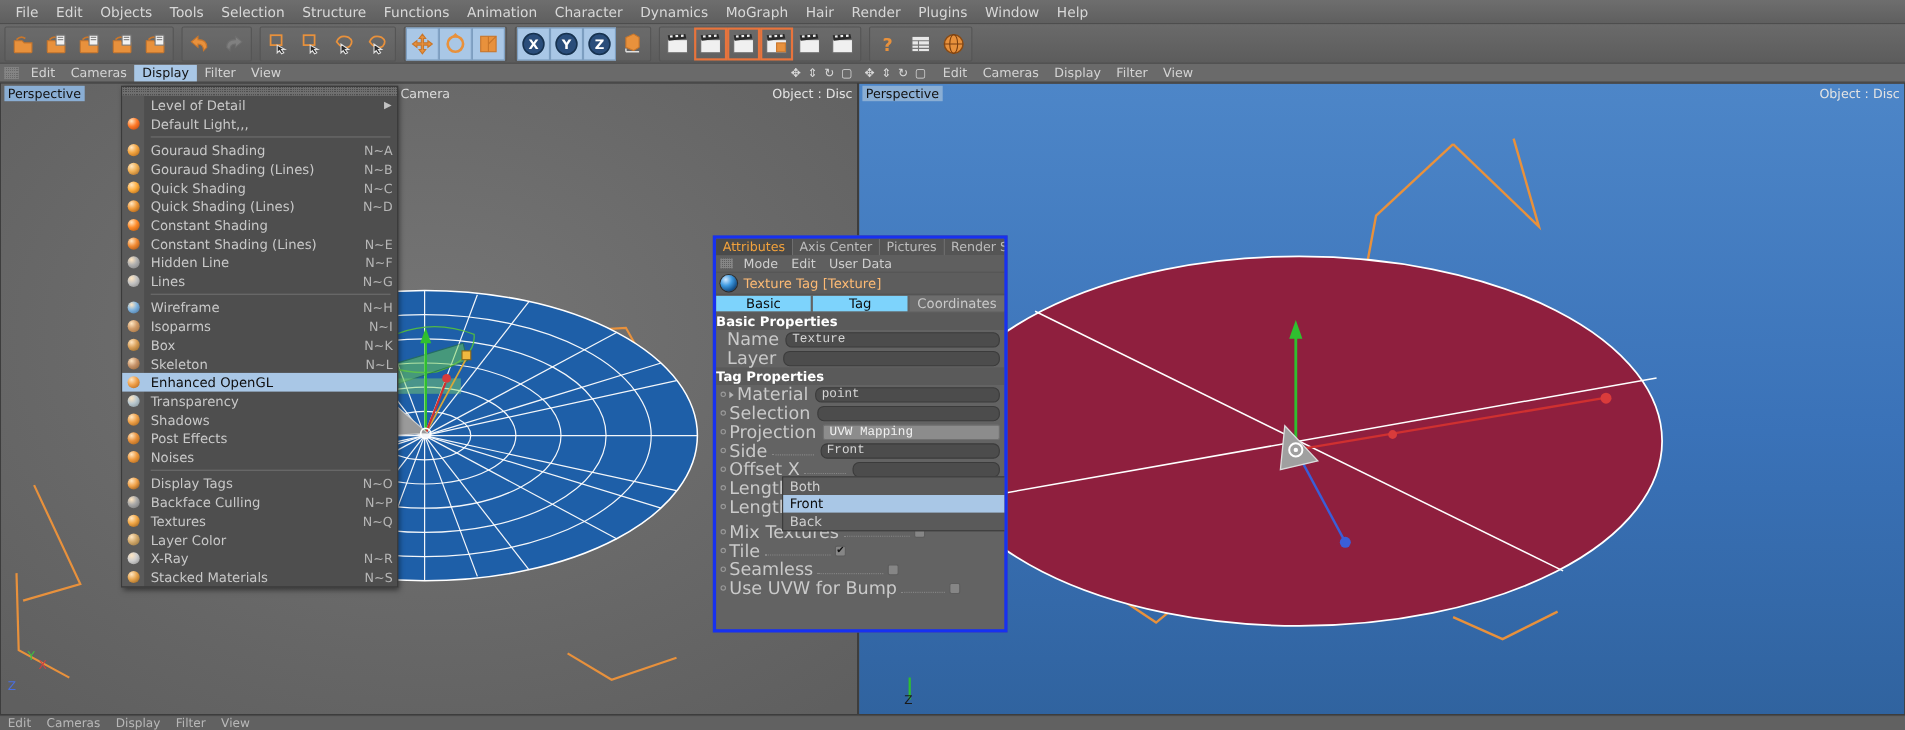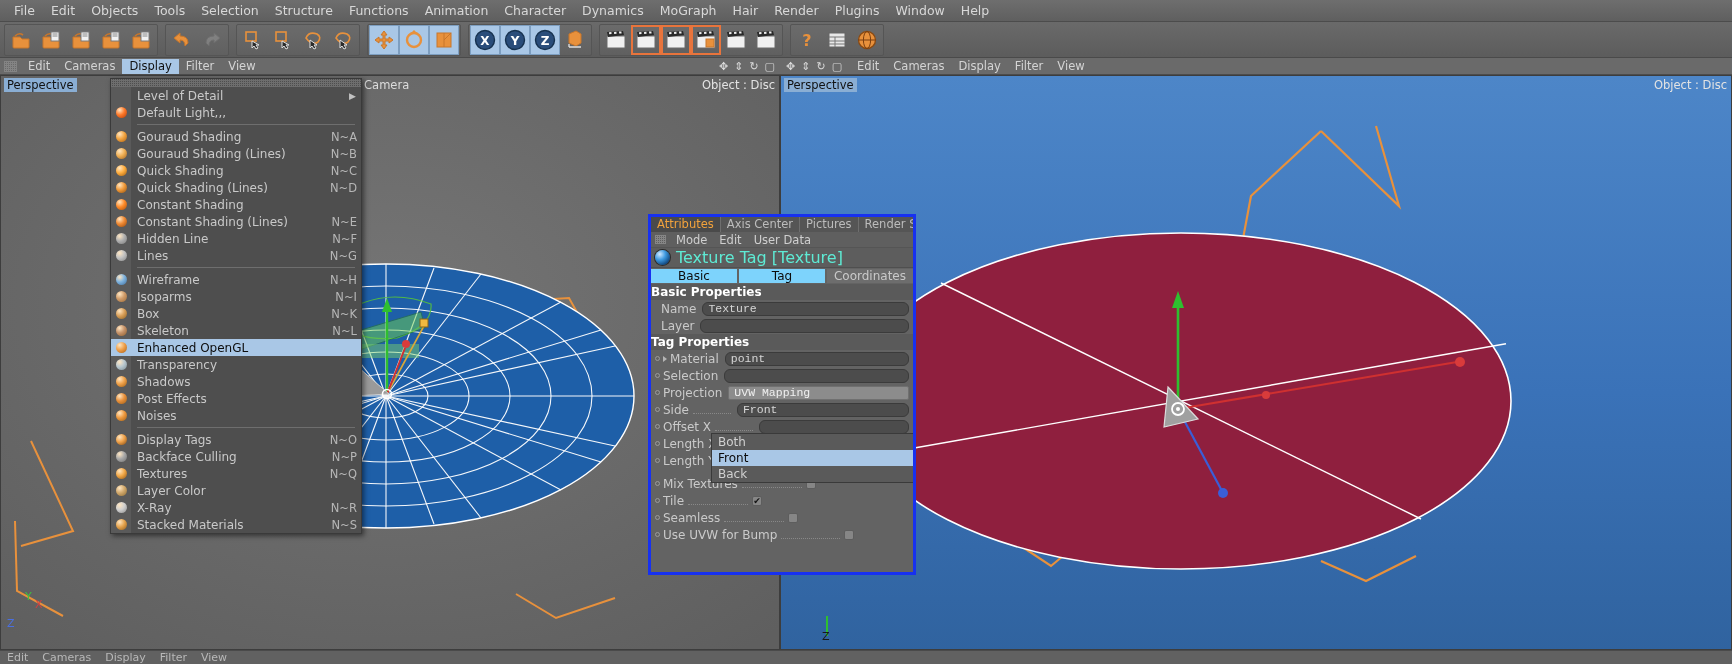--- a/index.html
+++ b/index.html
@@ -121,36 +121,36 @@
     opacity: .6;
   }
   .ap-menurow .m { font-size: 11.5px; color: #cfcfcf; padding: 0 6px; cursor: default; }
   .ap-title { display: flex; align-items: center; height: 20px; background: #5d5d5d;
               border-bottom: 1px solid #4f4f4f; padding-left: 4px; }
   .sphere-ico {
     width: 15px; height: 15px; border-radius: 50%; flex: none; margin-right: 6px;
     background: radial-gradient(circle at 32% 28%, #cfe8ff 0%, #3f9ae0 38%, #0b3f75 80%, #062641 100%);
     box-shadow: 0 0 0 1px #2b2b2b;
   }
-  .ap-title span { font-size: 16px; color: #5eead4; }
+  .ap-title span { font-size: 12px; color: #fdba74; }
   .ap-subtabs { display: flex; height: 16px; gap: 2px; padding: 1px 0 1px 0; background: #636363; }
   .ap-subtab { flex: 1; text-align: center; font-size: 12px; line-height: 14px;
                background: #7dd3fc; color: #0c0c0c; cursor: default; }
   .ap-subtab.inactive { background: #6d6d6d; color: #c9c9c9; }
   .ap-section {
     font-size: 12px; font-weight: bold; color: #ffffff; background: #5a5a5a;
     padding: 1px 0; height: 16px; line-height: 14px;
   }
   .ap-row { display: flex; align-items: center; height: 17px; padding-left: 4px; }
   .dot { width: 5px; height: 5px; border: 1px solid #9a9a9a; border-radius: 50%;
          flex: none; margin-right: 3px; background: transparent; }
   .tri { width: 0; height: 0; border-left: 4px solid #b5b5b5;
          border-top: 3px solid transparent; border-bottom: 3px solid transparent;
          flex: none; margin-right: 3px; }
-  .ap-lbl { font-size: 12px; color: #cacaca; white-space: nowrap; }
+  .ap-lbl { font-size: 16px; color: #cacaca; white-space: nowrap; }
   .ap-dots { flex: 1; border-bottom: 1px dotted #888; margin: 0 4px; height: 9px; }
   .field {
     background: #4c4c4c; border: 1px solid #3b3b3b; border-radius: 6px;
     height: 14px; font-size: 11.5px; color: #d6d6d6; line-height: 12px;
     padding: 0 5px; display: flex; align-items: center; font-family: Liberation Mono, monospace;
   }
   .field.light { background: #8c8c8c; color: #f0f0f0; border-color: #707070; border-radius: 2px; }
   .chk { width: 10px; height: 10px; background: #868686; border: 1px solid #5d5d5d;
          border-radius: 2px; flex: none; display: flex; align-items: center;
          justify-content: center; font-size: 9px; color: #111; }

